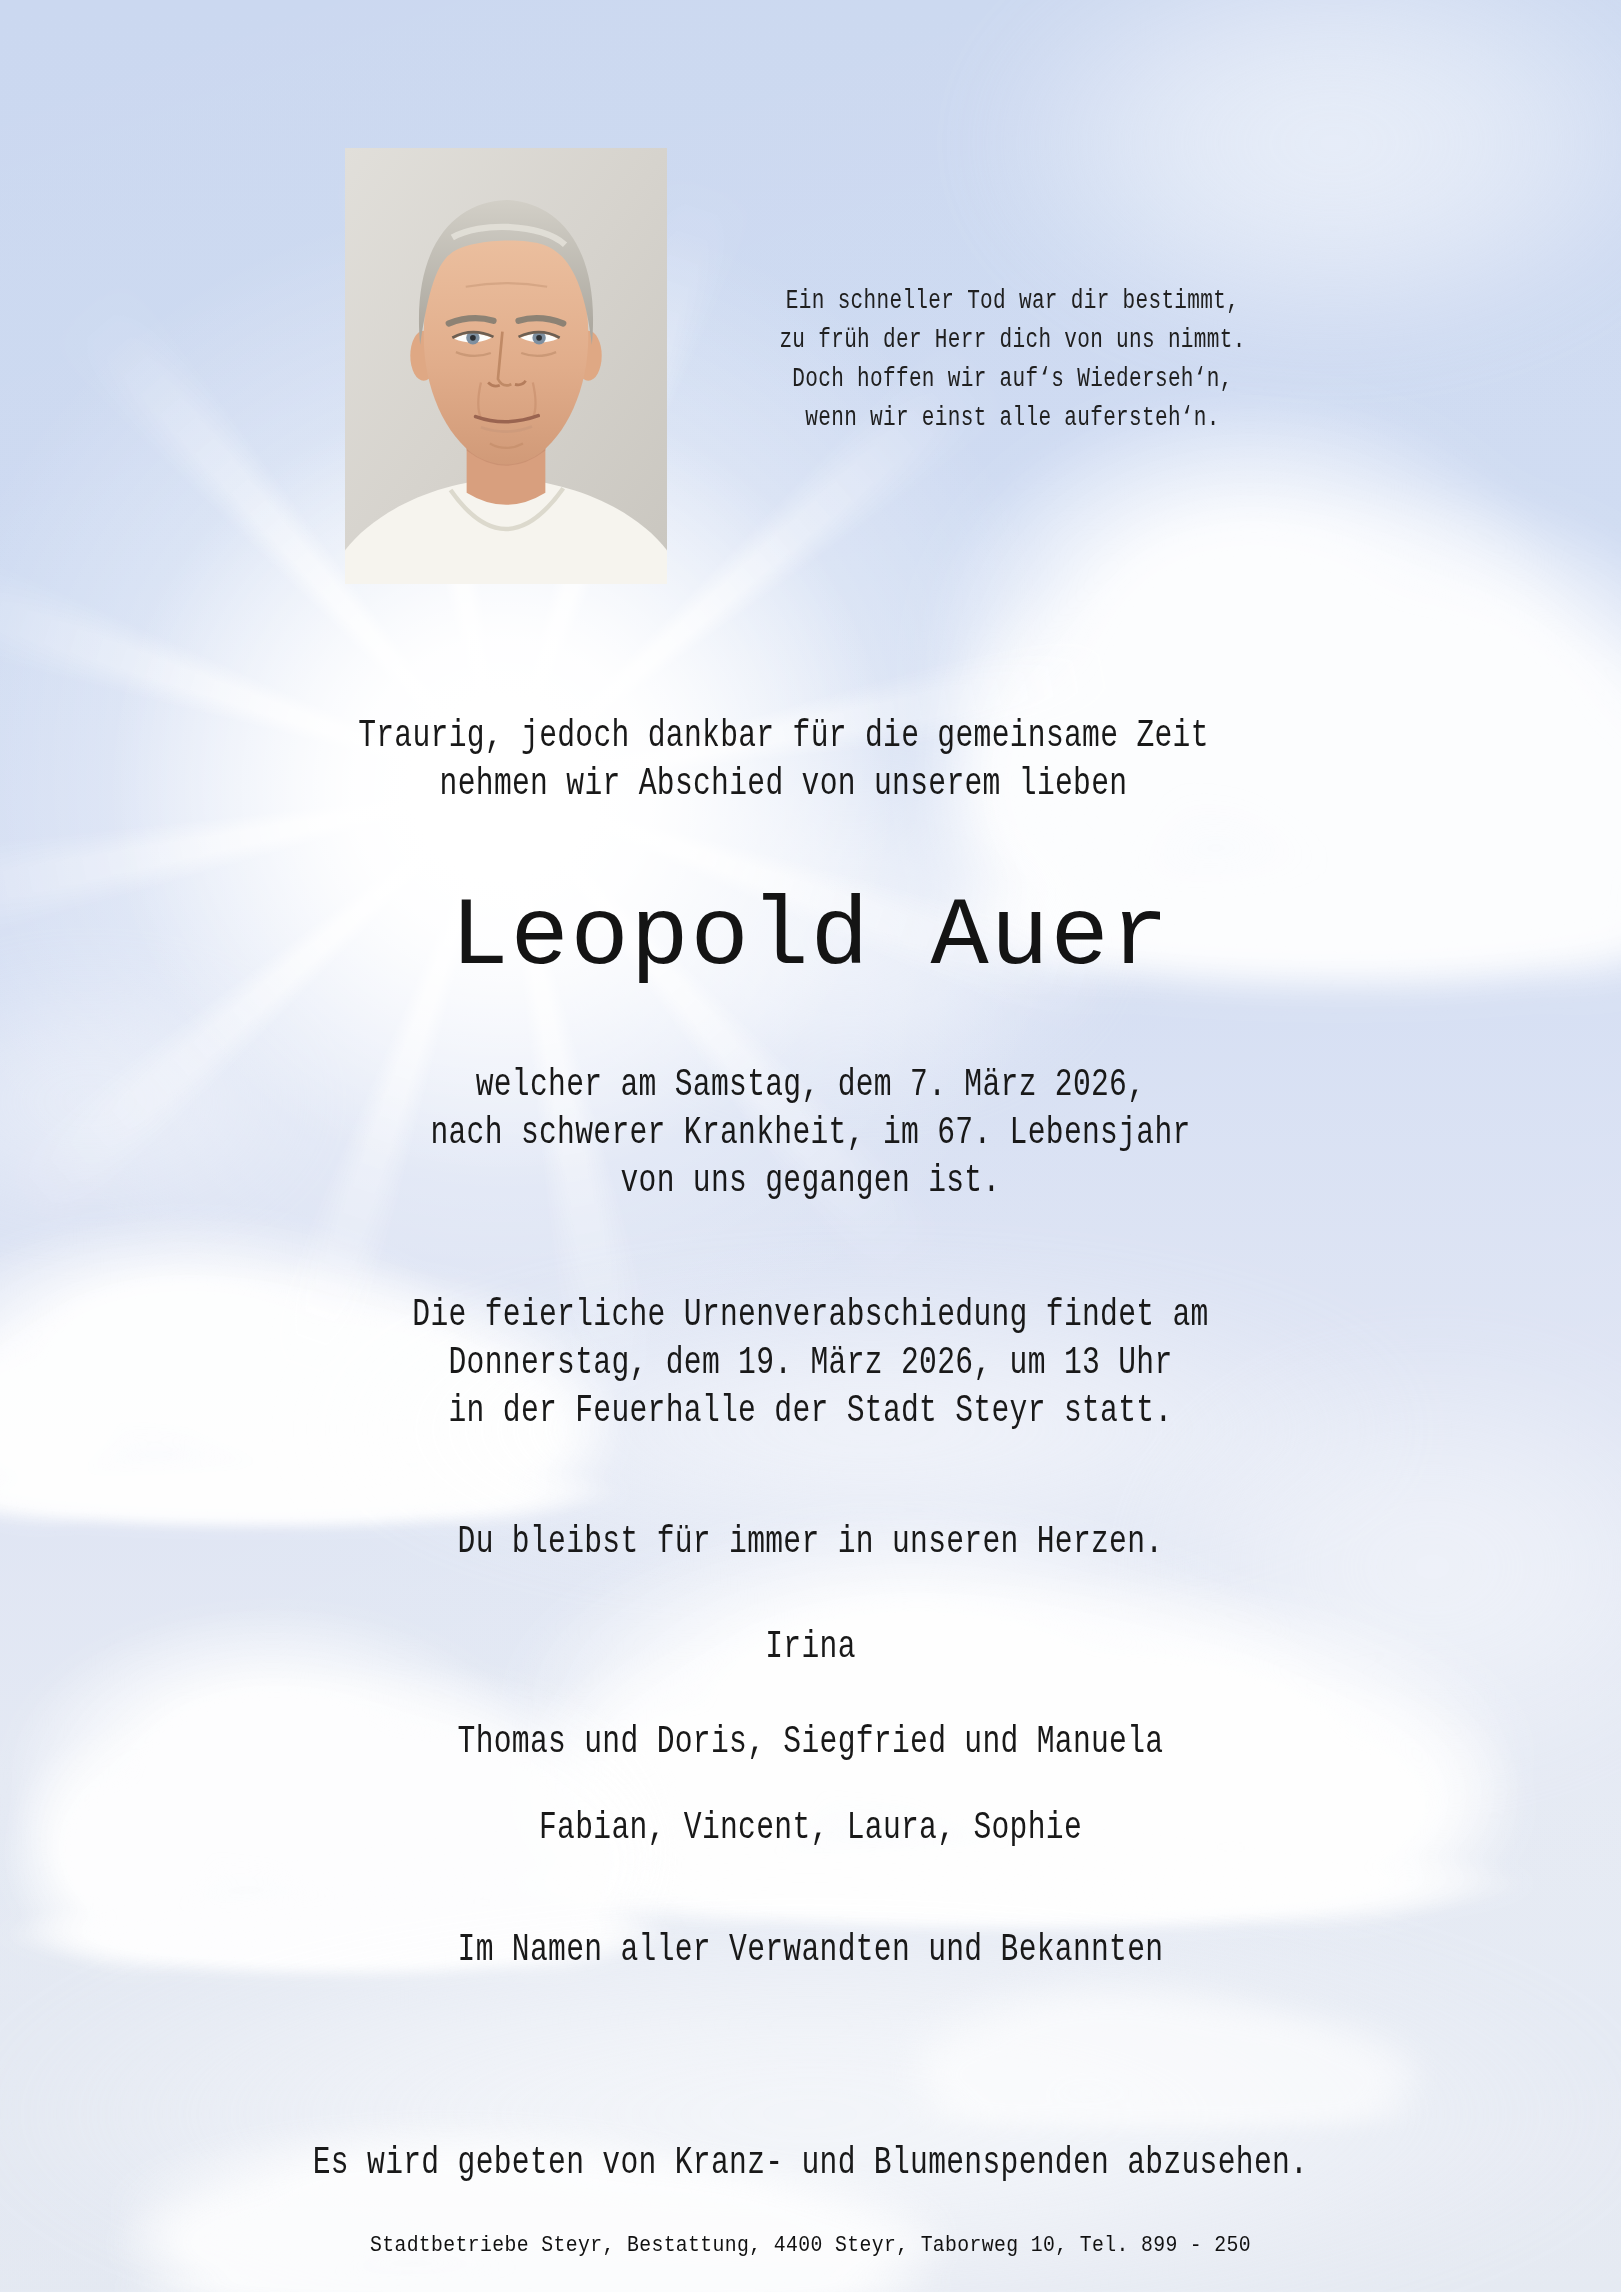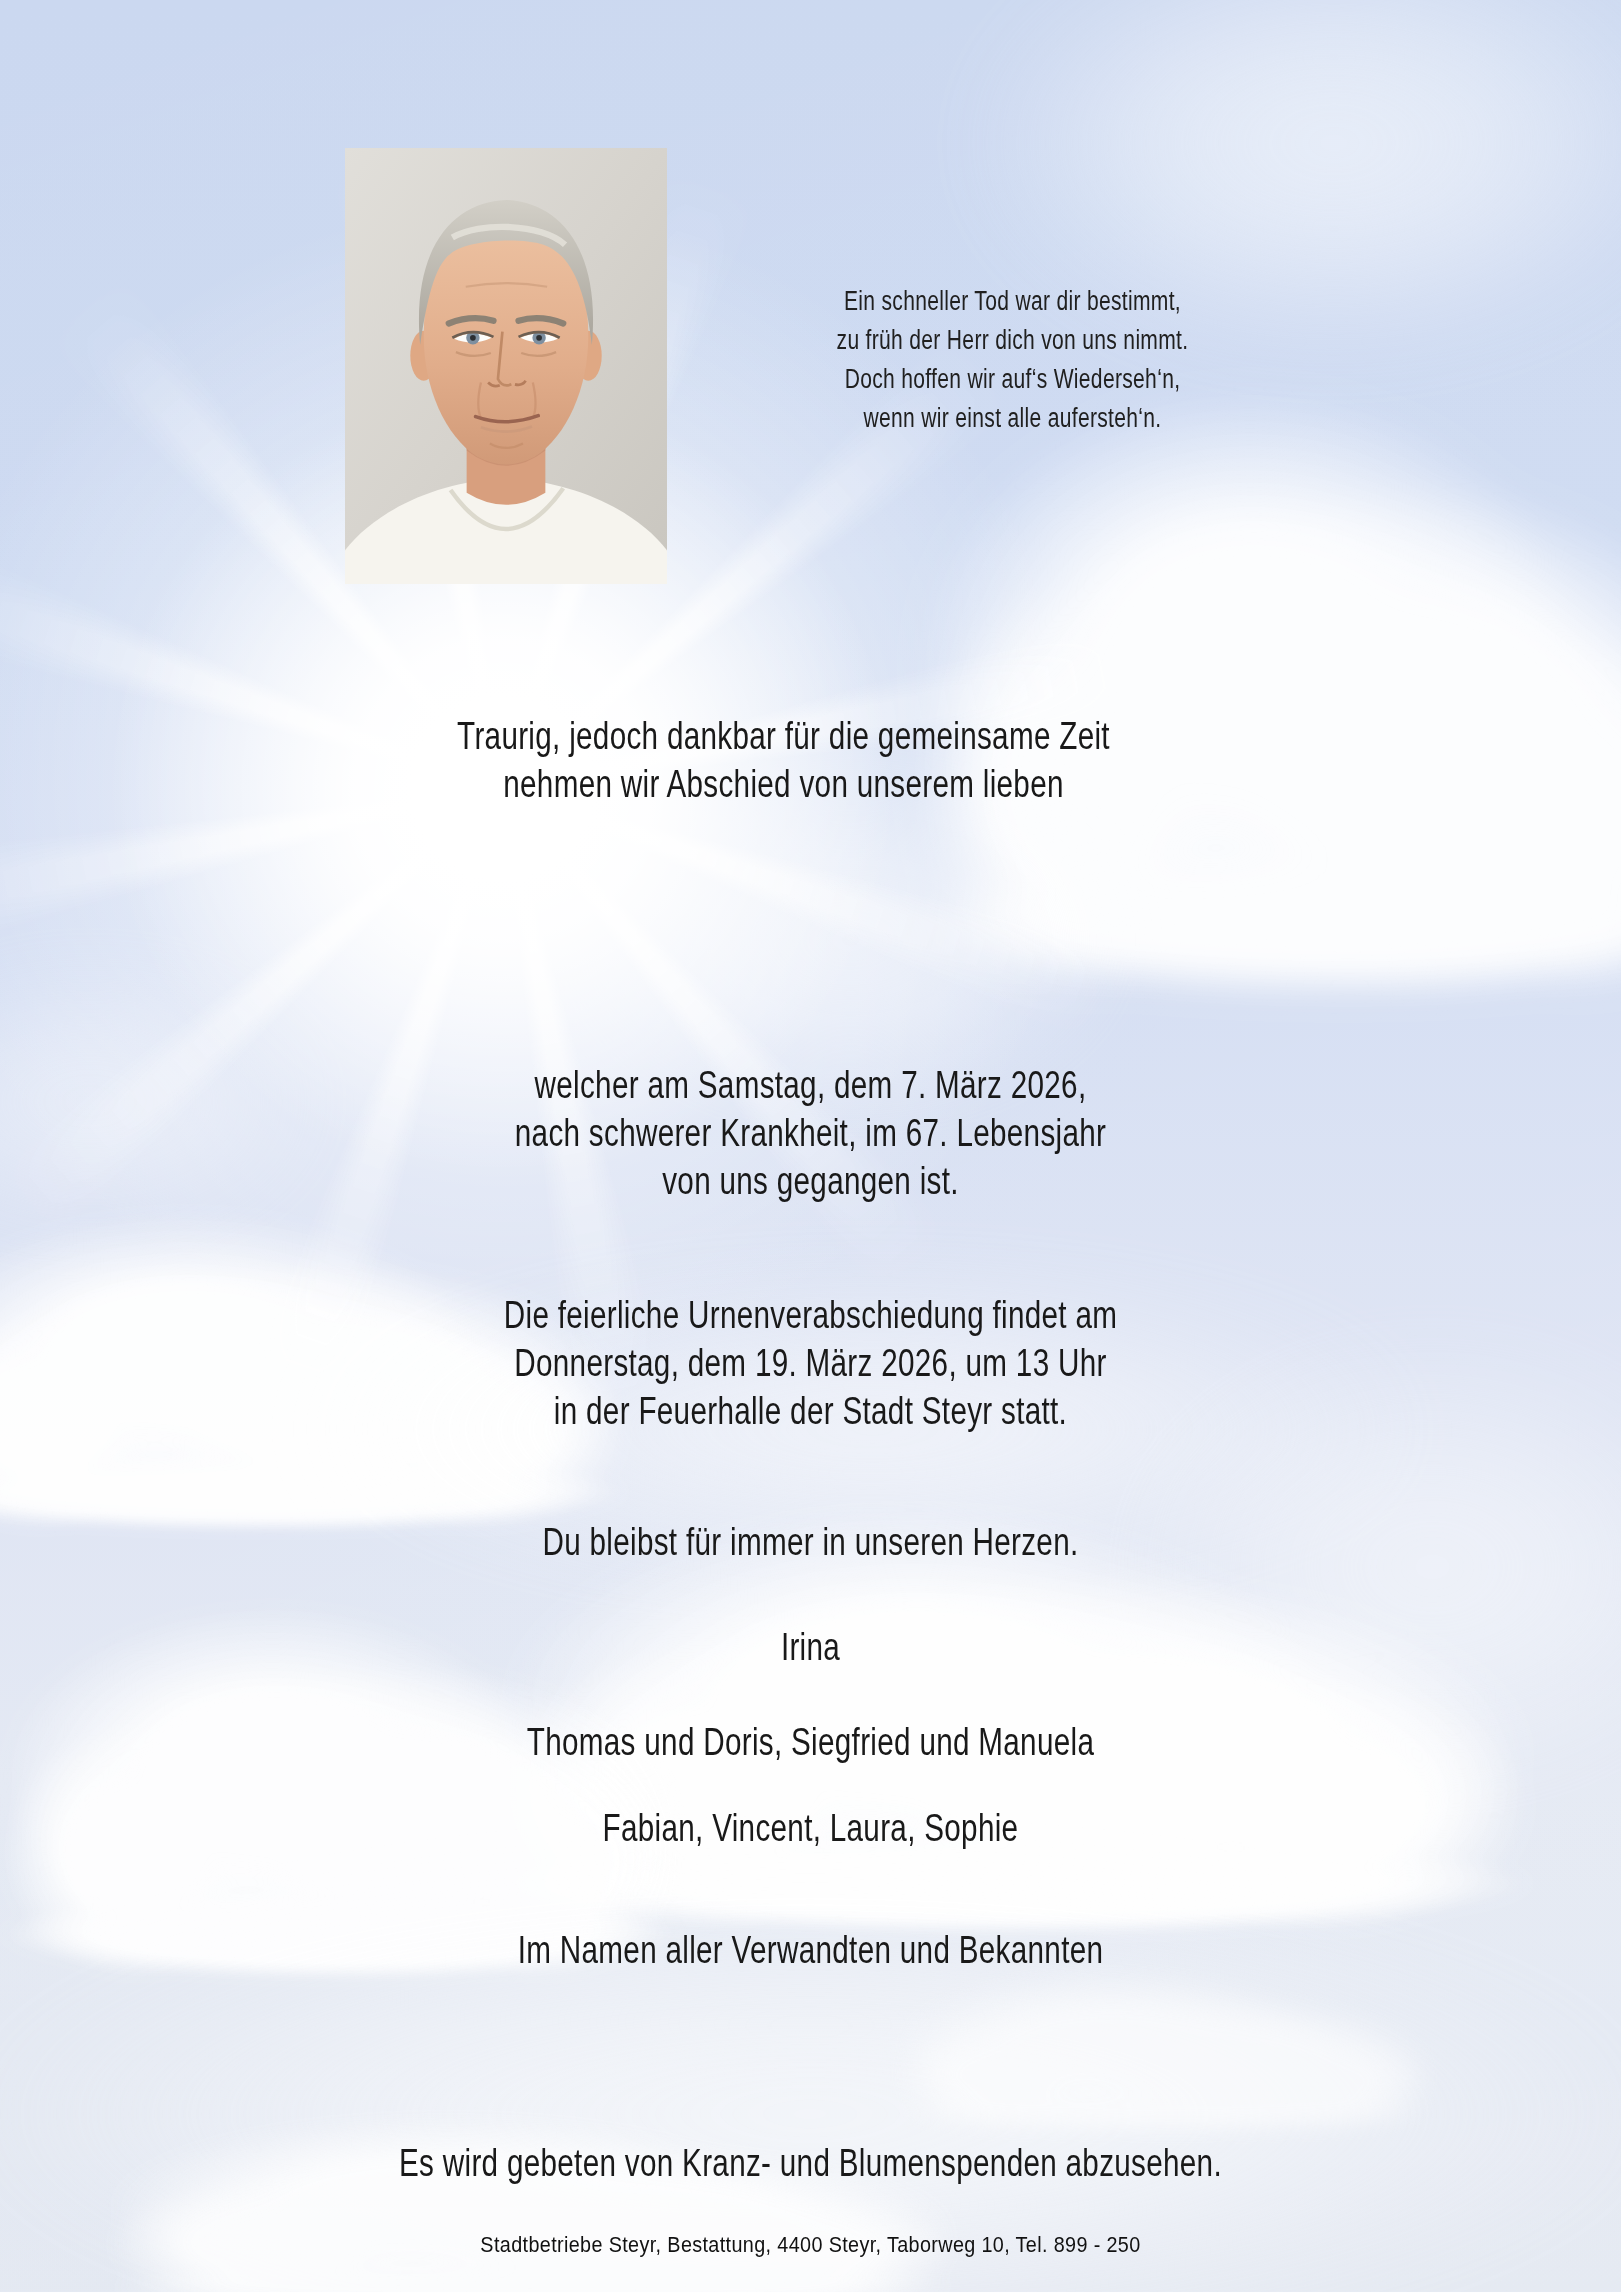--- a/index.html
+++ b/index.html
@@ -1,18 +1,18 @@
 <!DOCTYPE html>
 <html style="font-size:14.3px"><head>
 <meta charset="utf-8">
 <style>
   html,body{margin:0;padding:0;background:#888;}
   .page{
     position:relative;width:1621px;height:2293px;overflow:hidden;
-    font-family:Liberation Sans, sans-serif;
+    font-family:Liberation Mono, monospace;
     color:#1a1a1a;
     background:
       linear-gradient(160deg, rgba(255,255,255,0) 0%, rgba(255,255,255,.22) 100%),
       linear-gradient(180deg,#cbd8f0 0%,#ccd9f1 26%,#d2dcf2 44%,#dae1f2 60%,#e0e6f2 78%,#dee4ef 100%);
   }
   .cloud{position:absolute;pointer-events:none;}
   .soft{background:radial-gradient(closest-side,rgba(255,255,255,1) 0%,rgba(255,255,255,.75) 45%,rgba(255,255,255,0) 100%);}
   .lumpy{
     background-image:
       radial-gradient(closest-side at 20% 66%,#fff 52%,rgba(255,255,255,0) 100%),
@@ -131,20 +131,21 @@
     <div>zu früh der Herr dich von uns nimmt.</div>
     <div>Doch hoffen wir auf‘s Wiederseh‘n,</div>
     <div>wenn wir einst alle aufersteh‘n.</div>
   </div>
 
   <div class="tx intro">
     <div>Traurig, jedoch dankbar für die gemeinsame Zeit</div>
     <div>nehmen wir Abschied von unserem lieben</div>
   </div>
 
+  <div class="tx name">Leopold Auer</div>
 
   <div class="tx death">
     <div>welcher am Samstag, dem 7. März 2026,</div>
     <div>nach schwerer Krankheit, im 67. Lebensjahr</div>
     <div>von uns gegangen ist.</div>
   </div>
 
   <div class="tx ceremony">
     <div>Die feierliche Urnenverabschiedung findet am</div>
     <div>Donnerstag, dem 19. März 2026, um 13 Uhr</div>

